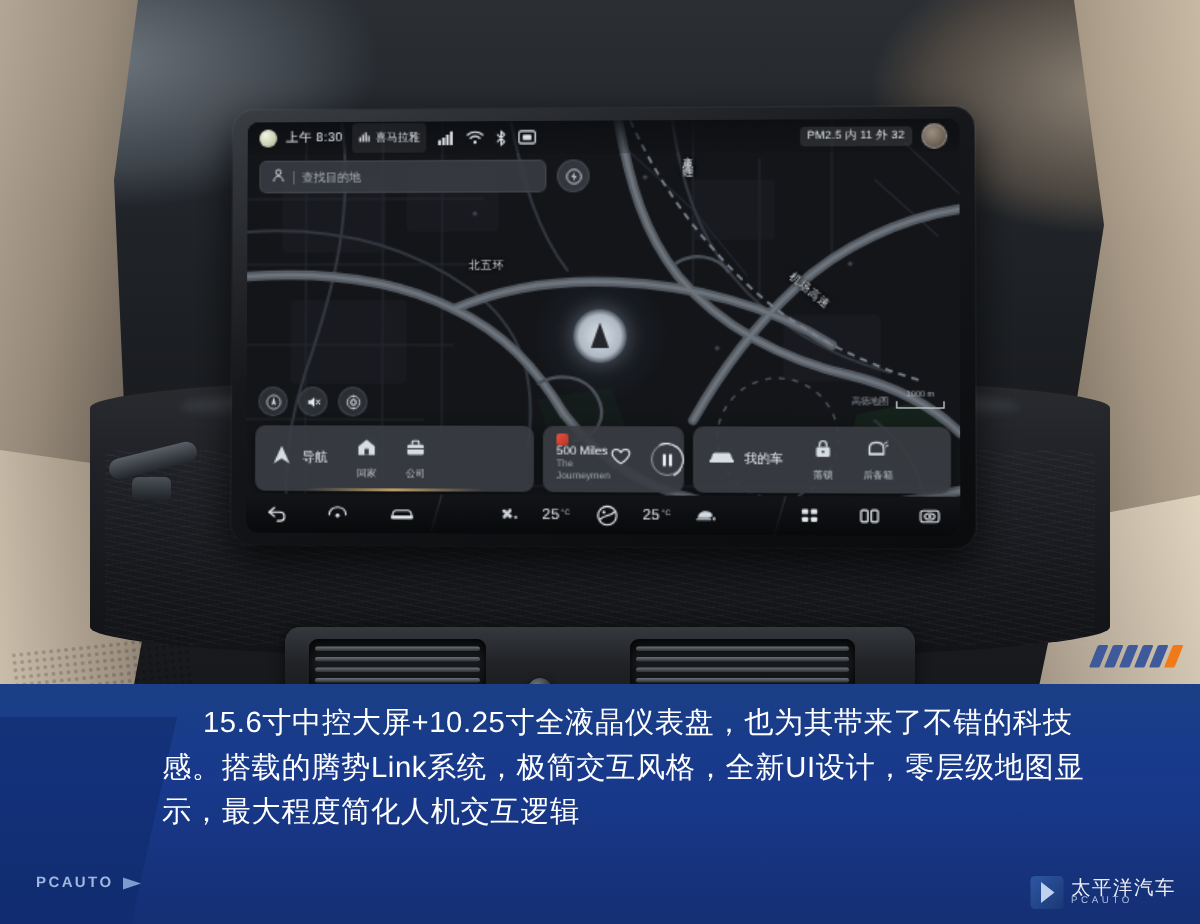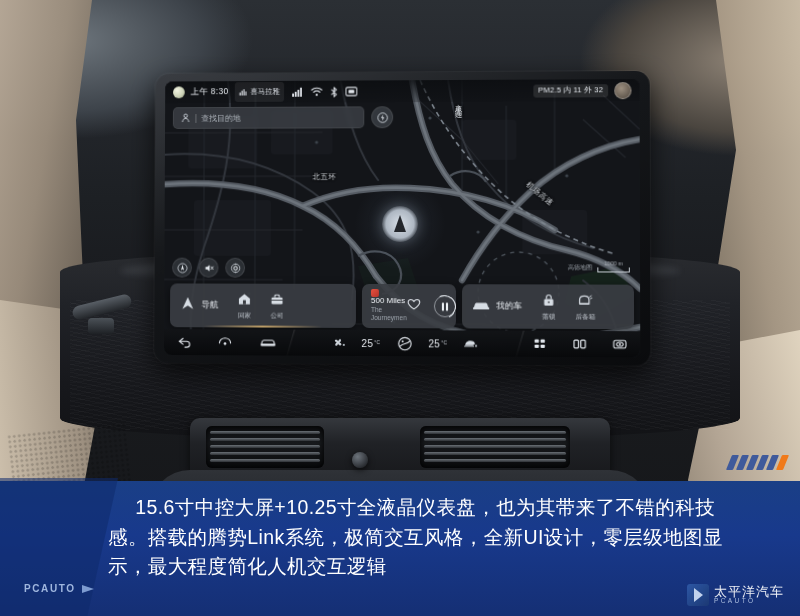--- a/index.html
+++ b/index.html
@@ -176,21 +176,21 @@
   .nav-seg.left{flex:0 0 128px;justify-content:space-around;}
   .nav-seg.mid{flex:1;justify-content:center;gap:16px;}
   .nav-seg.right{flex:0 0 118px;justify-content:space-around;}
   .nav-sep{width:1px;height:26px;background:linear-gradient(180deg,rgba(255,255,255,.14),rgba(255,255,255,.02));
     transform:skewX(-16deg);}
   .temp{color:#e6eaef;font-size:10px;letter-spacing:.3px;display:flex;align-items:flex-start;}
   .temp sup{font-size:5px;margin-left:1px;margin-top:1px;color:#c6ccd3;}
   .navbtn{display:flex;align-items:center;justify-content:center;cursor:pointer;}
 
   
-  .caption{position:absolute;left:0;right:0;bottom:0;height:135px;
+  .caption{position:absolute;left:0;right:0;bottom:0;height:160px;
     background:linear-gradient(180deg,#1a3f86 0%,#18398c 40%,#152f74 100%);}
   .caption-skew{position:absolute;left:0;bottom:0;width:118px;height:138px;
     background:#0f2a6b;clip-path:polygon(0 0,100% 0,74% 100%,0 100%);opacity:.55;}
   .caption-text{position:absolute;left:108px;right:74px;top:12px;
     color:#fff;font-size:19.5px;line-height:1.52;letter-spacing:.4px;
     text-indent:1.4em;font-family:"Liberation Sans","DejaVu Sans",sans-serif;}
   .pcauto-mark{position:absolute;left:24px;bottom:22px;display:flex;align-items:center;gap:6px;}
   .pcauto-txt{color:#9fb6de;font-size:10px;font-weight:bold;letter-spacing:1.6px;}
   .pcauto-arrow{width:0;height:0;border-top:4px solid transparent;border-bottom:4px solid transparent;
     border-left:12px solid #7d9bd0;}

